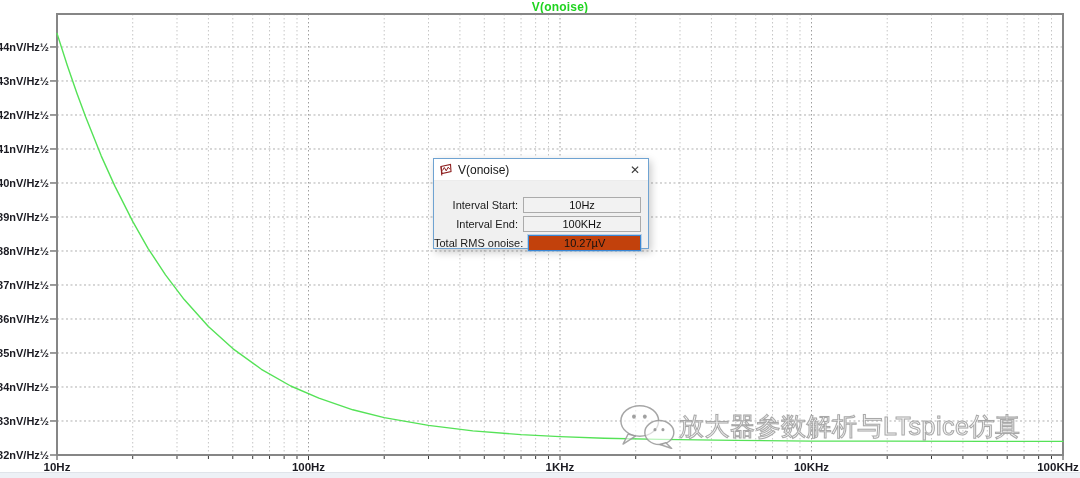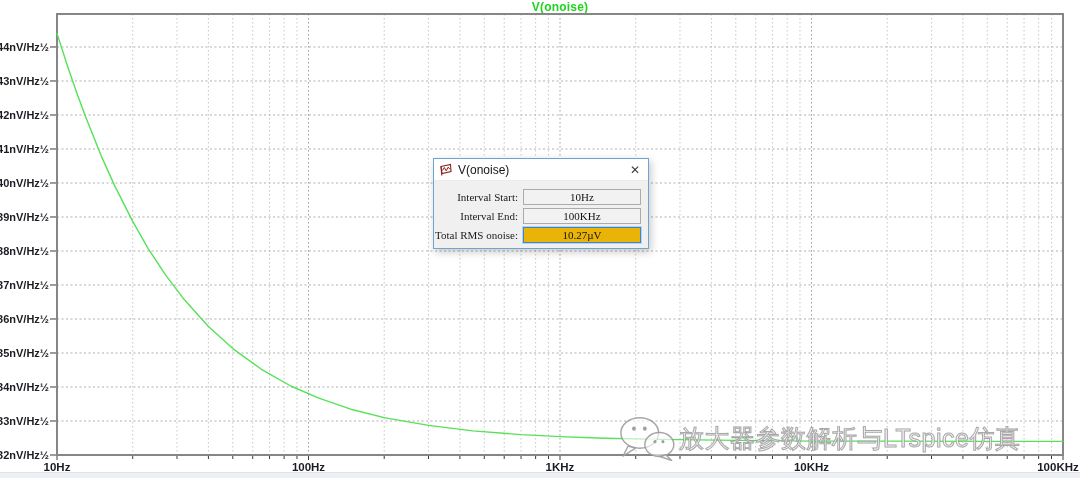--- a/index.html
+++ b/index.html
@@ -11,29 +11,29 @@
       text-align:center;font-size:12px;font-weight:bold;line-height:14px;
       letter-spacing:.2px;}
   
   .dialog{position:absolute;left:433px;top:158px;width:216px;height:91px;
       background:#f0f0f0;border:1px solid #6fa3d2;
       box-shadow:2px 3px 8px rgba(0,0,0,.22);box-sizing:border-box;}
   .dialog-titlebar{height:21px;background:#ffffff;display:flex;align-items:center;
       padding:0 6px 0 5px;border-bottom:1px solid #ececec;}
   .dialog-title{font-size:12px;color:#161616;margin-left:6px;flex:1;}
   .dialog-close{font-size:12px;color:#3c3c3c;cursor:pointer;padding:0 2px;line-height:18px;}
-  .dialog-body{padding-top:6px;font-family:Liberation Serif, serif;}
+  .dialog-body{padding-top:14px;}
   .dialog-row{display:flex;align-items:center;height:19px;padding-right:7px;}
   .dialog-label{flex:1;text-align:right;font-size:11px;color:#1a1a1a;padding-right:5px;white-space:nowrap;}
   .value-box{width:116px;height:14px;background:#f2f2f2;border:1px solid #ababab;
       font-size:11px;color:#111;text-align:center;line-height:14px;box-sizing:content-box;}
-  .value-box.highlight{border:1px solid #3a87d4;background:#eab308;
+  .value-box.highlight{border:1px solid #3a87d4;background:#c2410c;
       box-shadow:0 0 0 1px rgba(120,170,220,.45);}
   
-  .watermark{position:absolute;left:618px;top:412px;height:52px;display:flex;
+  .watermark{position:absolute;left:618px;top:400px;height:52px;display:flex;
       align-items:center;gap:3px;pointer-events:none;}
   .watermark-text{font-size:25px;font-weight:500;letter-spacing:.5px;
       color:rgba(255,255,255,.85);
       -webkit-text-stroke:1px rgba(150,150,150,.8);
       text-shadow:0 0 1px rgba(140,140,140,.55);white-space:nowrap;}
   .bottom-strip{position:absolute;left:0;top:472px;width:1080px;height:6px;
       background:#edf1f6;border-top:1px solid #e0e4ea;}
 </style>
 </head>
 <body>

